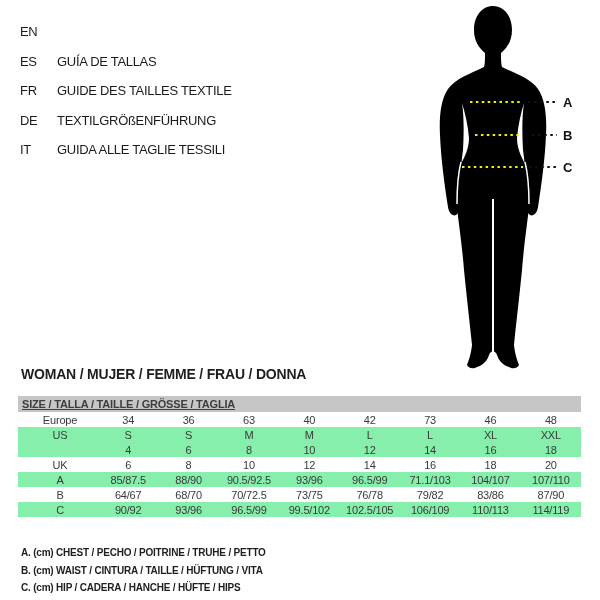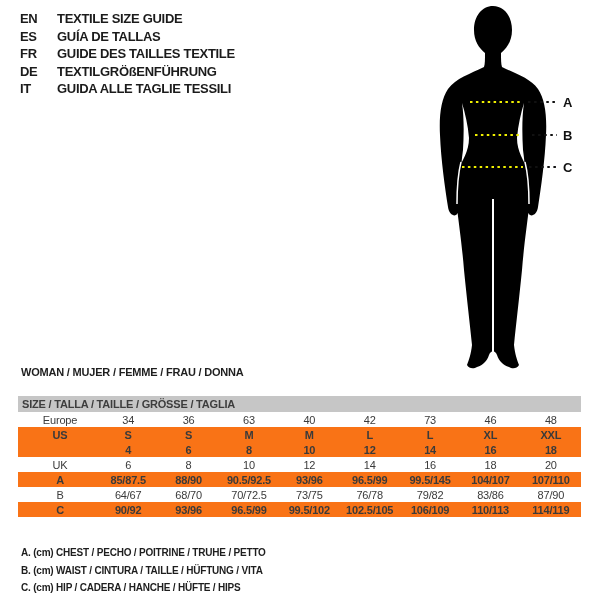--- a/index.html
+++ b/index.html
@@ -2,51 +2,50 @@
 <html><head>
 <meta charset="utf-8">
 <style>
   html,body{margin:0;padding:0;}
   body{
     width:600px;height:600px;position:relative;background:#ffffff;
     font-family:"Liberation Sans", sans-serif;color:#1c1c1c;overflow:hidden;
   }
   
   .langs{position:absolute;left:20px;top:11px;}
-  .lang-row{display:flex;height:17.5px;
-    font-size:13px;font-weight:bold;letter-spacing:-0.3px;color:#1b1b1b;}
+  .lang-row{display:flex;height:17.5px;align-items:center;
+    font-size:13px;font-weight:normal;letter-spacing:-0.3px;color:#1b1b1b;margin-top:12px;}
   .lang-code{width:37px;flex:0 0 37px;}
   
   .figure-wrap{position:absolute;left:425px;top:4px;width:170px;height:372px;}
   .measure-letter{font-family:"Liberation Sans",sans-serif;font-size:13px;font-weight:600;}
   
-  .section-title{position:absolute;left:21px;top:366px;font-size:11px;
+  .section-title{position:absolute;left:21px;top:366px;font-size:14px;
     font-weight:bold;letter-spacing:-0.2px;color:#1e1e1e;}
   
   .size-table{position:absolute;left:18px;top:396px;width:563px;
     border-collapse:collapse;table-layout:fixed;font-size:11px;color:#3a3a3a;}
   .size-table th.band{background:#c6c6c6;height:16px;text-align:left;
-    font-size:11px;font-weight:bold;letter-spacing:-0.2px;color:#3d3d3d;padding:0 0 0 4px;}
+    font-size:11px;font-weight:bold;letter-spacing:-0.2px;color:#3d3d3d;padding:0 0 0 4px;text-decoration:underline;}
   .size-table td{height:15px;padding:0;text-align:center;letter-spacing:-0.2px;
     white-space:nowrap;overflow:hidden;}
   .size-table td.lbl{text-align:center;padding-left:4px;}
-  .size-table tr.g{background:#f97316;font-weight:bold;}
+  .size-table tr.g{background:#86efac;}
   .size-table col.c-lbl{width:80px;}
   
   .legend{position:absolute;left:21px;top:544px;}
   .legend-line{height:17.5px;line-height:17.5px;font-size:10px;
     font-weight:bold;letter-spacing:-0.2px;color:#1e1e1e;}
 </style>
 </head>
 <body>
 
 <div class="langs">
   <div class="lang-row">
     <span class="lang-code">EN</span>
-    <span class="lang-label">TEXTILE SIZE GUIDE</span>
   </div>
   <div class="lang-row">
     <span class="lang-code">ES</span>
     <span class="lang-label">GUÍA DE TALLAS</span>
   </div>
   <div class="lang-row">
     <span class="lang-code">FR</span>
     <span class="lang-label">GUIDE DES TAILLES TEXTILE</span>
   </div>
   <div class="lang-row">
@@ -153,21 +152,21 @@
     <td>18</td>
     <td>20</td>
   </tr>
   <tr class="g">
     <td class="lbl">A</td>
     <td>85/87.5</td>
     <td>88/90</td>
     <td>90.5/92.5</td>
     <td>93/96</td>
     <td>96.5/99</td>
-    <td>99.5/145</td>
+    <td>71.1/103</td>
     <td>104/107</td>
     <td>107/110</td>
   </tr>
   <tr>
     <td class="lbl">B</td>
     <td>64/67</td>
     <td>68/70</td>
     <td>70/72.5</td>
     <td>73/75</td>
     <td>76/78</td>

